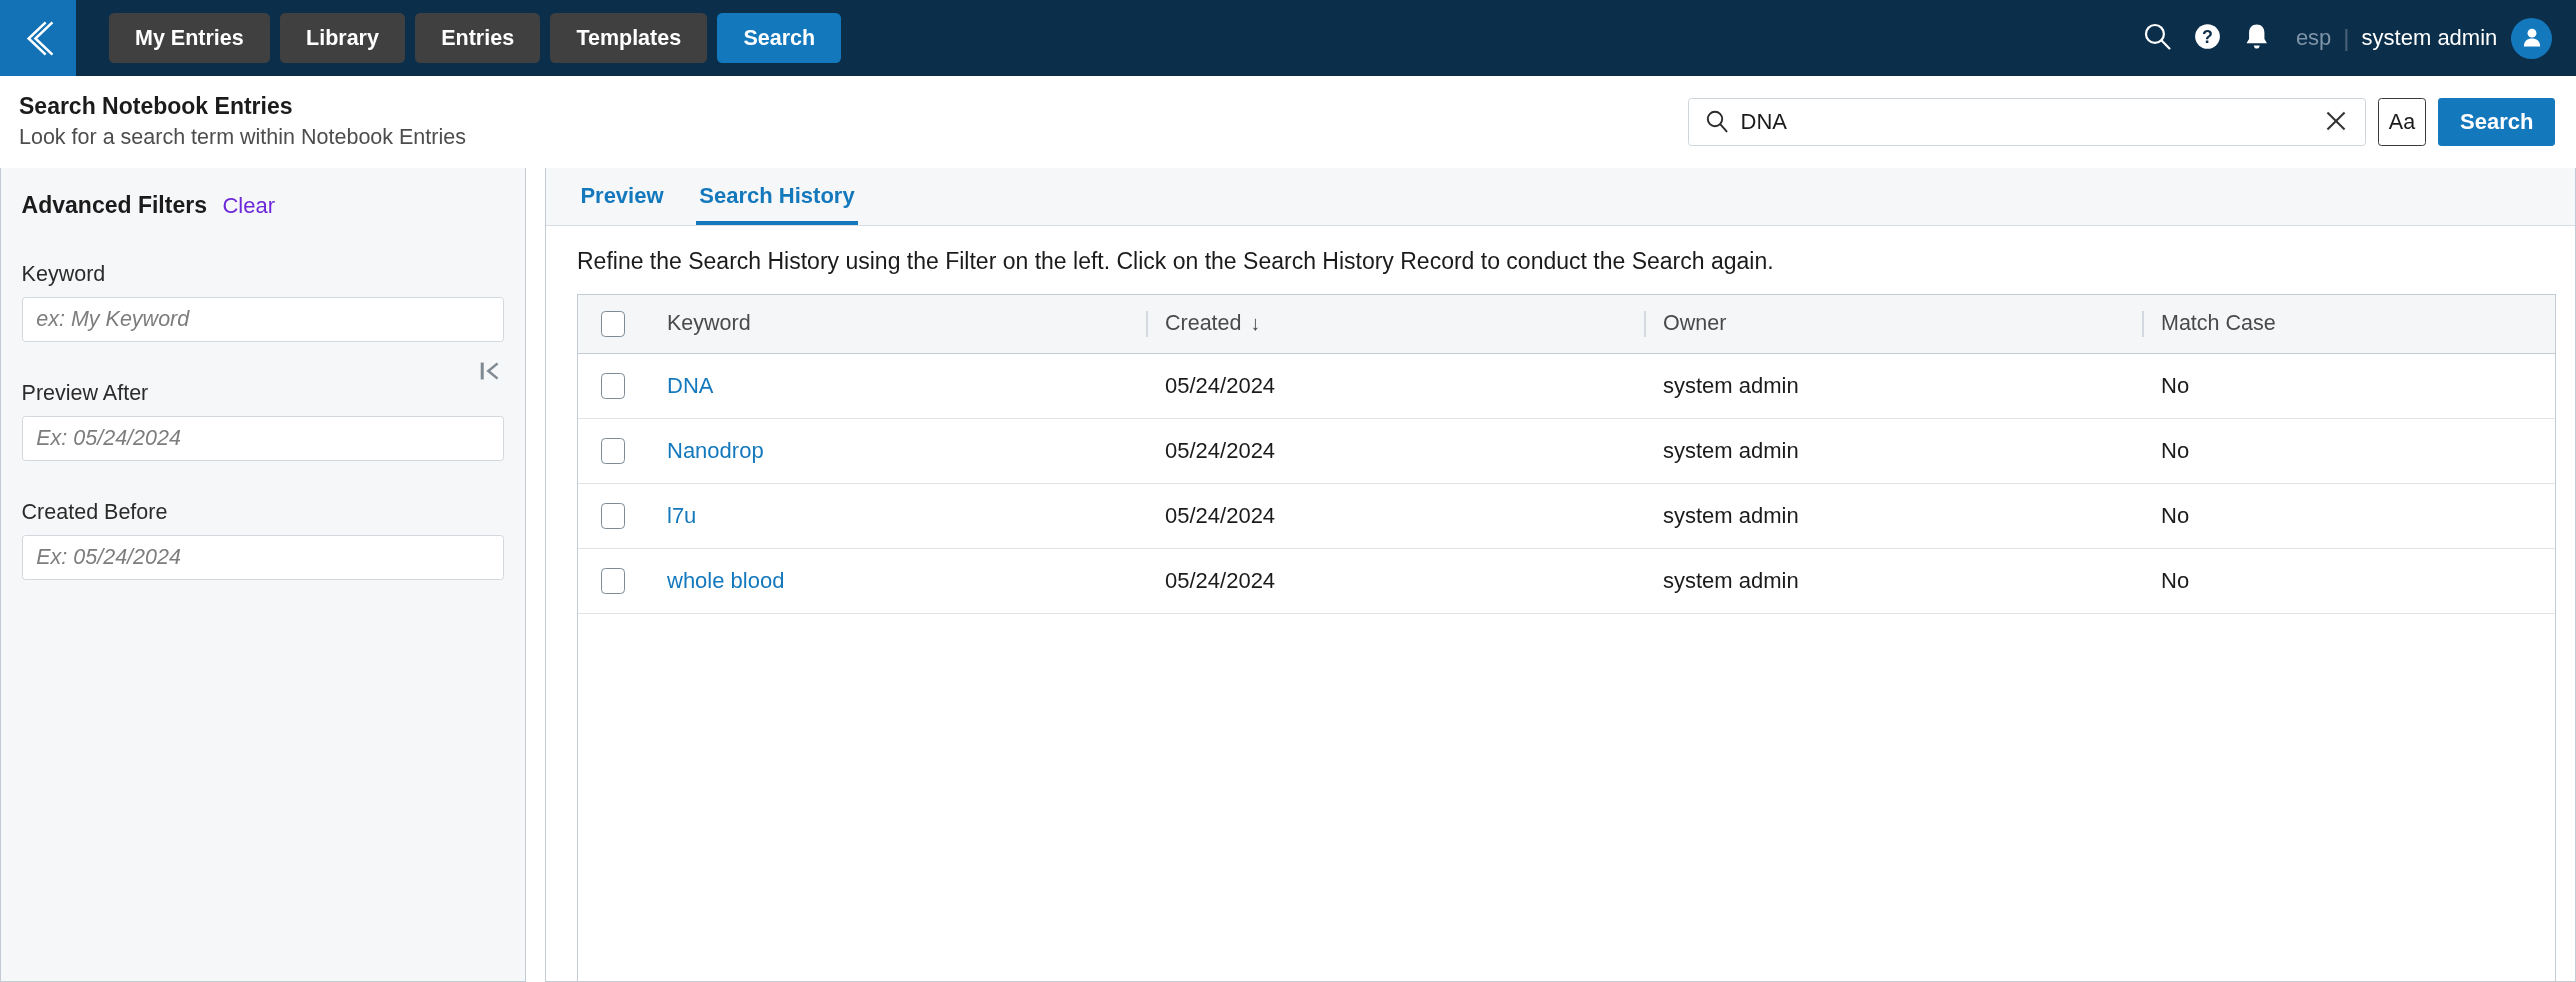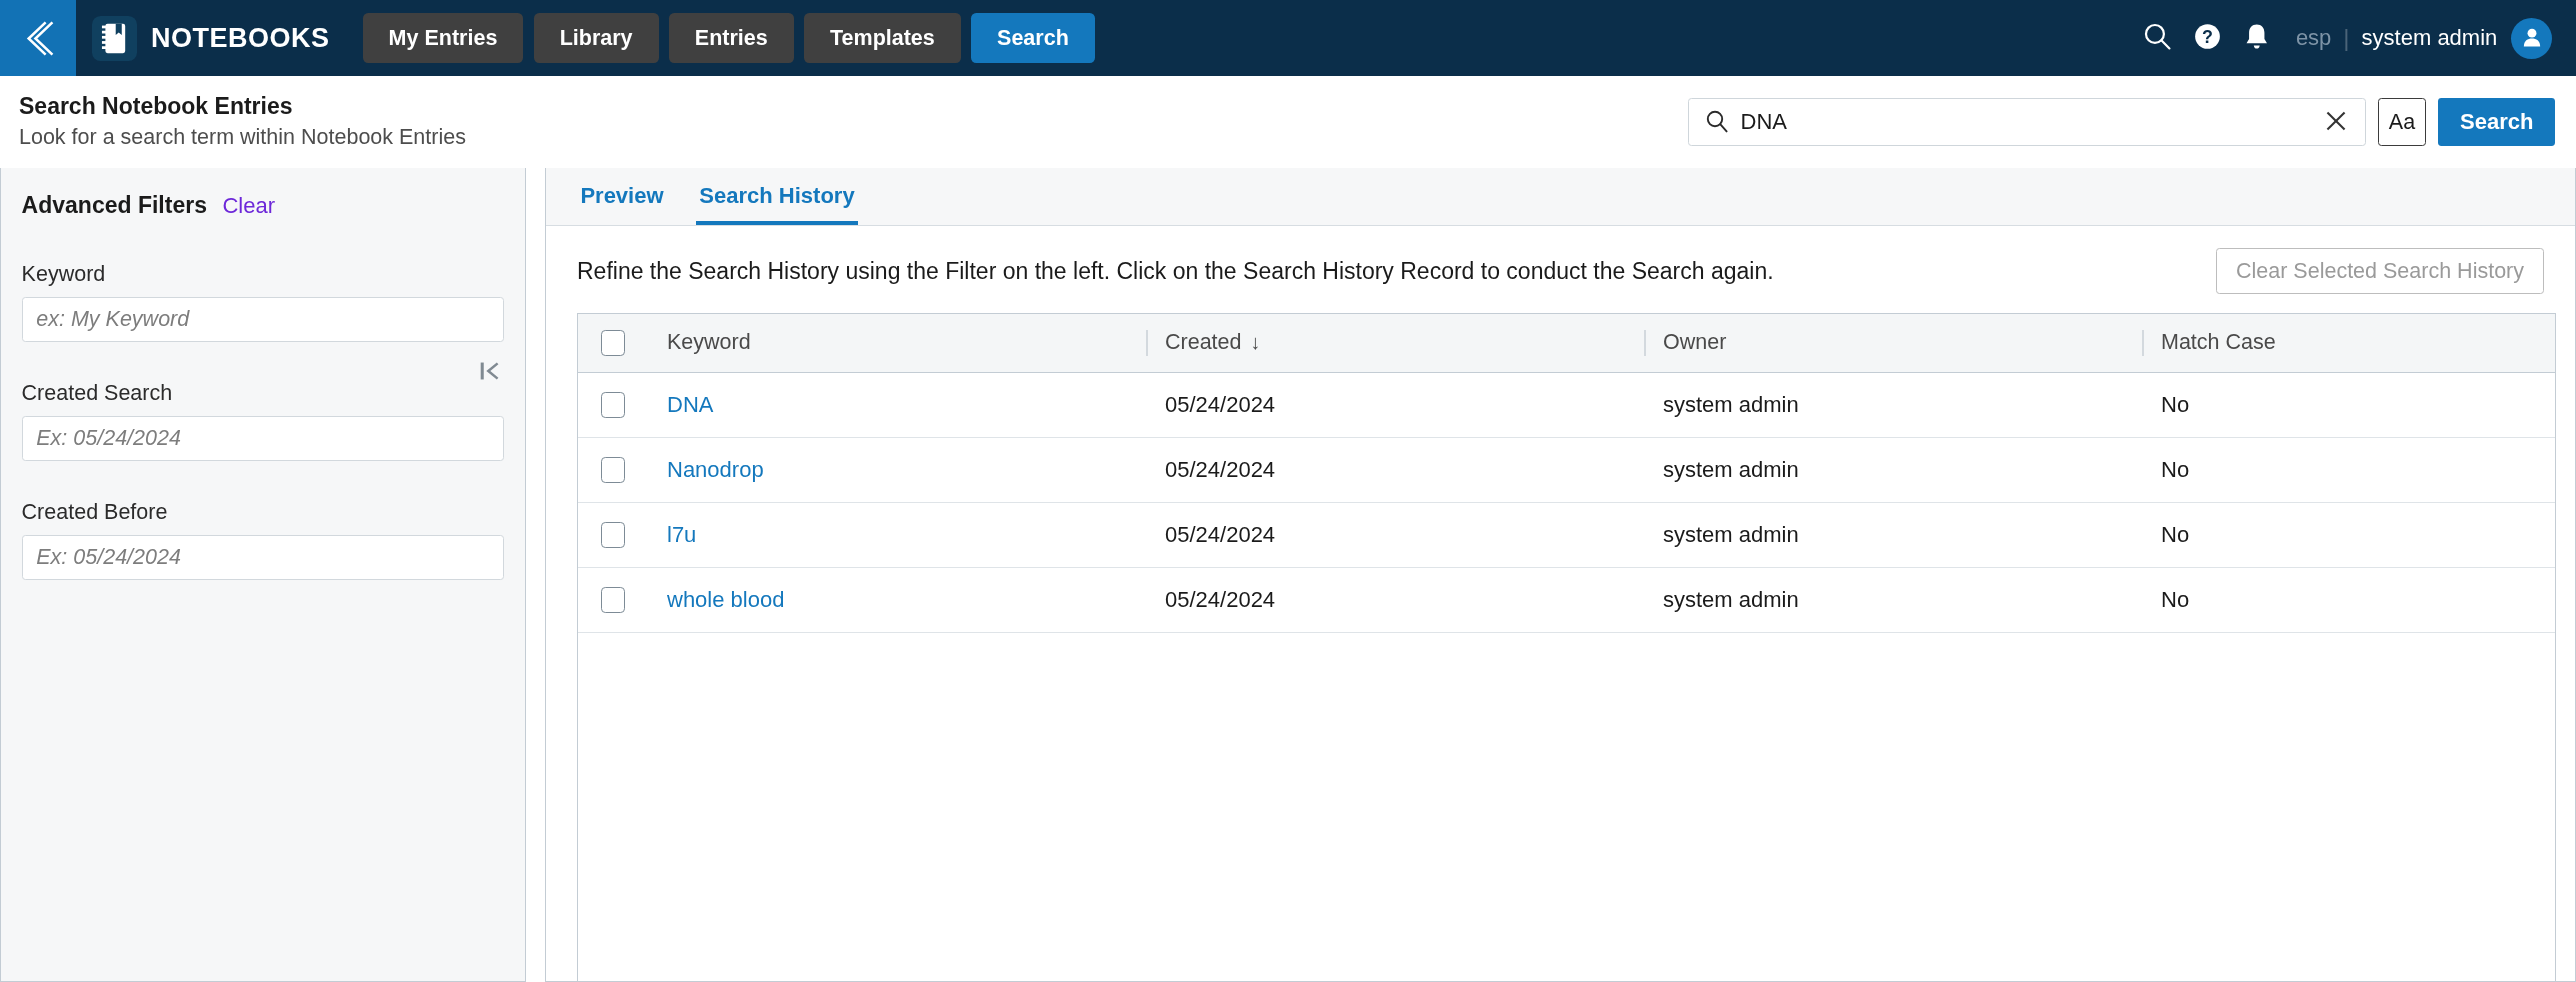--- a/index.html
+++ b/index.html
@@ -276,34 +276,20 @@
 
   <div class="back-tab">
     <span>
       <svg width="36" height="39" viewBox="0 0 42 46">
         <path d="M30 4 L10 23 L30 42" stroke="#ffffff" stroke-width="3" fill="none"></path>
         <path d="M38 4 L18 23 L38 42" stroke="#ffffff" stroke-width="3" fill="none"></path>
       </svg>
     </span>
   </div>
 
-  <div class="brand">
-    <div class="brand-logo">
-      <svg width="26" height="31" viewBox="0 0 30 36">
-        <rect x="5" y="1" width="23" height="34" rx="2.5" fill="#ffffff"></rect>
-        <path d="M17 1 h7 v13 l-3.5 -3 l-3.5 3 z" fill="#10405f"></path>
-        <rect x="1" y="3" width="5" height="3.2" fill="#ffffff"></rect>
-        <rect x="1" y="9" width="5" height="3.2" fill="#ffffff"></rect>
-        <rect x="1" y="15" width="5" height="3.2" fill="#ffffff"></rect>
-        <rect x="1" y="21" width="5" height="3.2" fill="#ffffff"></rect>
-        <rect x="1" y="27" width="5" height="3.2" fill="#ffffff"></rect>
-      </svg>
-    </div>
-    <div class="brand-name">NOTEBOOKS</div>
-  </div>
 
   <div class="nav-tabs">
     <button class="nav-tab">My Entries</button>
     <button class="nav-tab">Library</button>
     <button class="nav-tab">Entries</button>
     <button class="nav-tab">Templates</button>
     <button class="nav-tab active">Search</button>
   </div>
 
   <div class="topbar-right">
@@ -391,42 +377,41 @@
         </svg>
       </span>
     </div>
 
     <div class="field">
       <div class="field-label">Keyword</div>
       <input type="text" placeholder="ex: My Keyword" style="">
     </div>
 
     <div class="field">
-      <div class="field-label">Created Search</div>
+      <div class="field-label">Preview After</div>
       <input type="text" placeholder="Ex: 05/24/2024" style="">
     </div>
 
     <div class="field">
       <div class="field-label">Created Before</div>
       <input type="text" placeholder="Ex: 05/24/2024" style="">
     </div>
   </div>
 
   <div class="gutter"></div>
 
   <div class="mainpanel">
 
     <div class="tabsrow">
       <div class="tab">Preview</div>
       <div class="tab active">Search History</div>
     </div>
 
     <div class="instrow">
       <div class="instr-text">Refine the Search History using the Filter on the left. Click on the Search History Record to conduct the Search again.</div>
-      <button class="clear-hist-btn">Clear Selected Search History</button>
     </div>
 
     <div class="tablewrap">
       <table>
         <thead>
           <tr>
             <th class="cb-col">
               <span class="cbox"></span>
             </th>
             <th class="kw-col">

